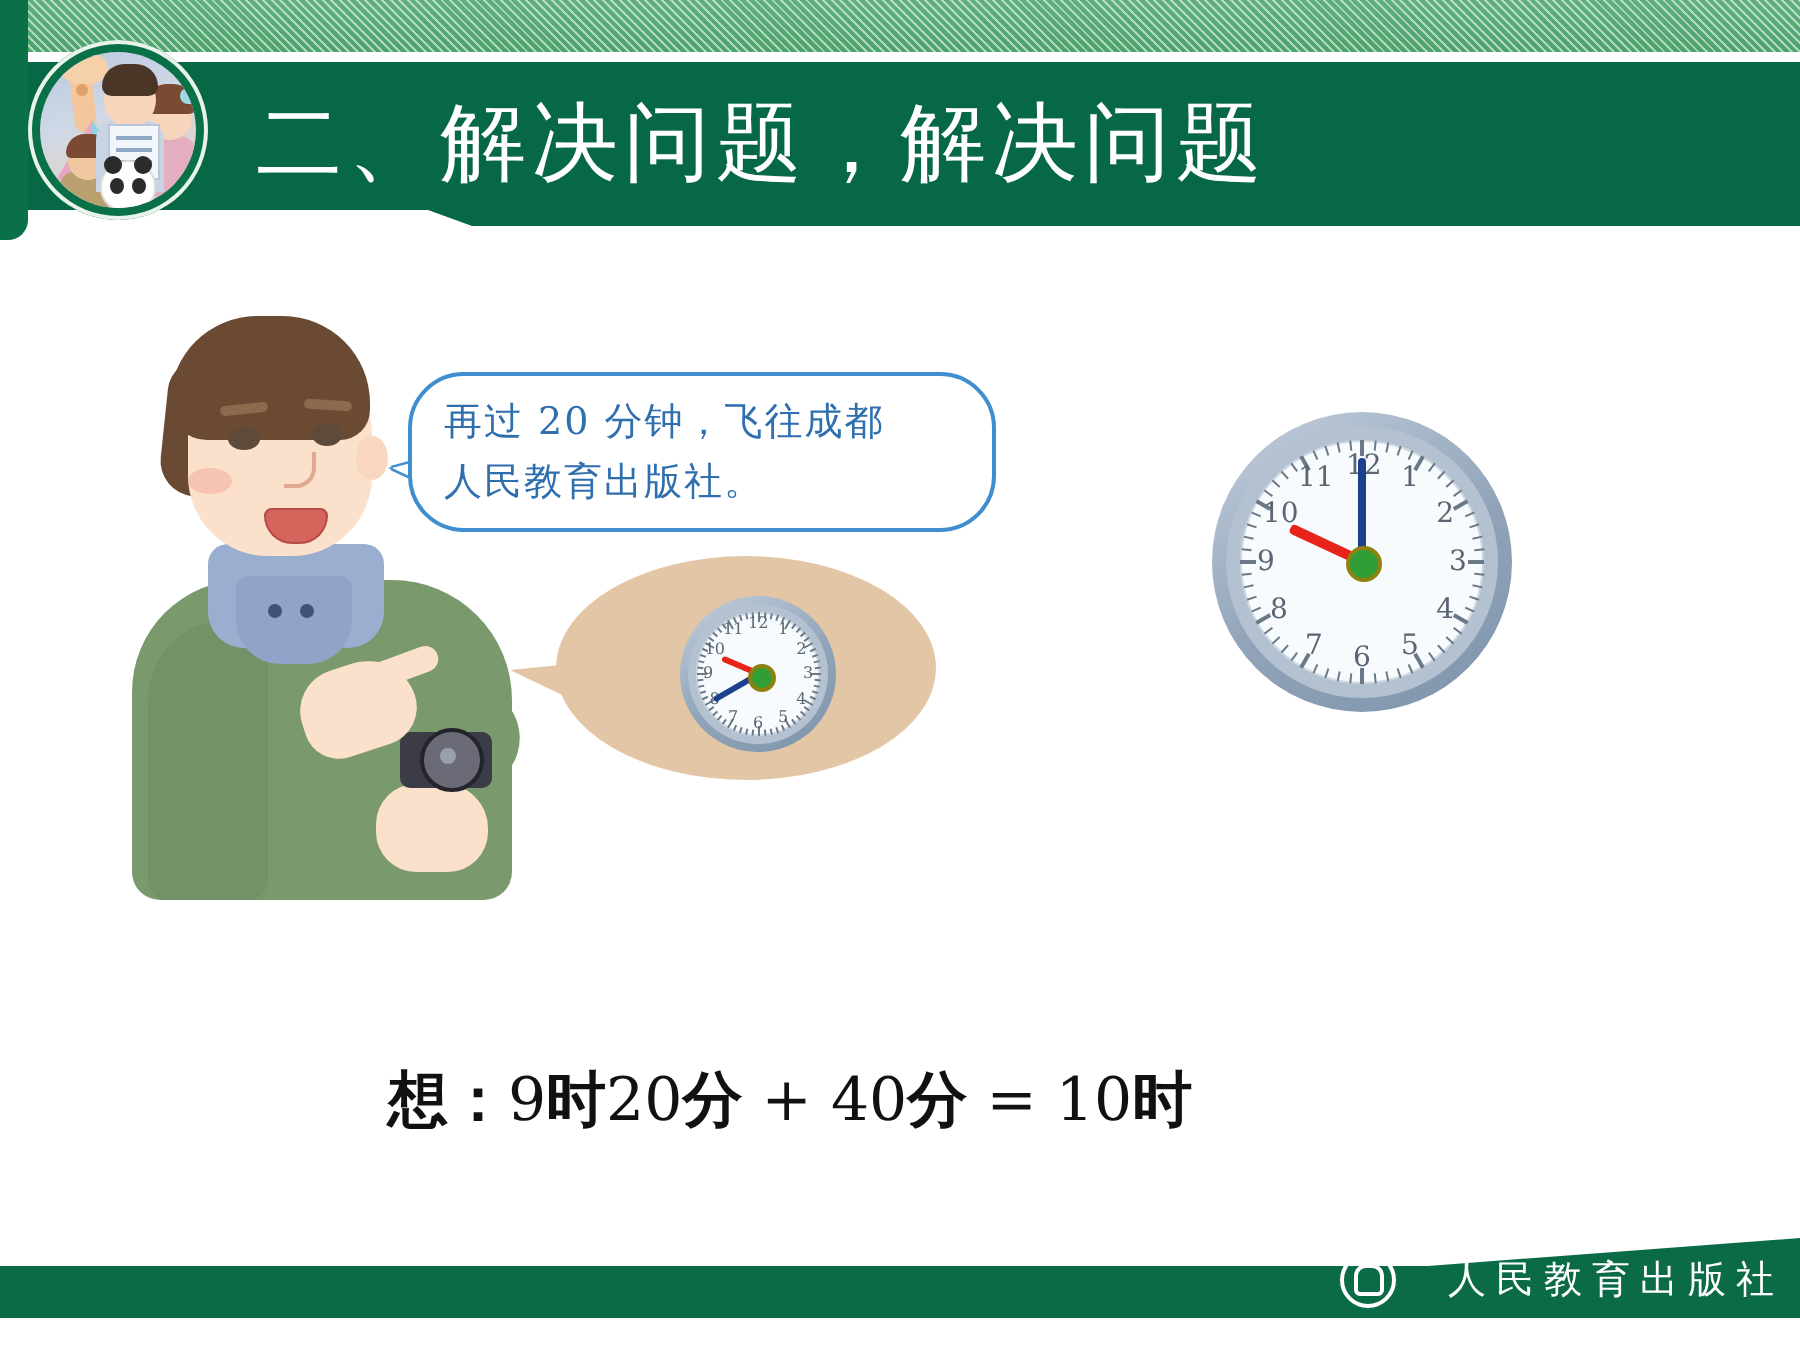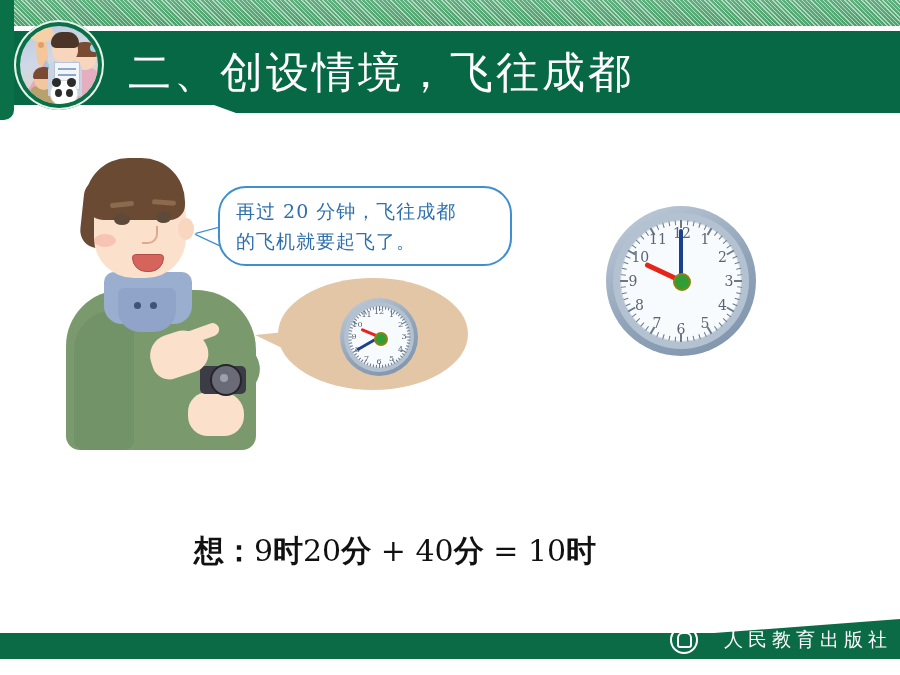--- a/index.html
+++ b/index.html
@@ -96,21 +96,21 @@
   .m-arm{position:absolute;left:92px;top:196px;width:108px;height:52px;background:#7a9a6e;border-radius:30px;transform:rotate(-6deg);}
   .m-hand1{position:absolute;left:90px;top:182px;width:58px;height:44px;background:#fbe0cc;border-radius:22px 26px 20px 18px;transform:rotate(-18deg);}
   .m-finger{position:absolute;left:118px;top:178px;width:42px;height:13px;background:#fbe0cc;border-radius:7px;transform:rotate(-20deg);}
   .m-hand2{position:absolute;left:128px;top:242px;width:56px;height:44px;background:#fbe0cc;border-radius:20px 22px 20px 20px;}
   .m-watchband{position:absolute;left:140px;top:216px;width:46px;height:28px;background:#3c3c46;border-radius:5px;}
   .m-watchface{position:absolute;left:150px;top:214px;width:28px;height:28px;background:#6b6b78;border-radius:50%;border:2px solid #24242c;}
   .m-watchdot{position:absolute;left:160px;top:224px;width:8px;height:8px;background:#9aa0ad;border-radius:50%;}
 
   
   .bubble{
-    position:absolute;left:218px;top:186px;width:290px;height:76px;
+    position:absolute;left:204px;top:186px;width:290px;height:76px;
     border:2px solid #3f8fd0;border-radius:28px;background:#ffffff;
   }
   .bubble-tail{
     position:absolute;left:196px;top:226px;width:0;height:0;
     border-top:8px solid transparent;border-bottom:14px solid transparent;
     border-right:30px solid #ffffff;
     filter:drop-shadow(-1px 1px 0 #3f8fd0) drop-shadow(-1px -1px 0 #3f8fd0);
   }
   .bubble-text{
     position:absolute;left:16px;top:8px;width:262px;
@@ -233,21 +233,21 @@
       </div>
       <div class="lg-panda">
         <span class="lg-panda-ear" style="left:1px"></span>
         <span class="lg-panda-ear" style="right:1px"></span>
         <span class="lg-panda-eye" style="left:4px"></span>
         <span class="lg-panda-eye" style="right:4px"></span>
       </div>
     </div>
   </div>
 
-  <div class="hdr-title">二、创设情境，飞往成都</div>
+  <div class="hdr-title">二、解决问题，解决问题</div>
 
   <div class="man">
     <div class="m-body"></div>
     <div class="m-body-sh"></div>
     <div class="m-collar"></div>
     <div class="m-collar2"></div>
     <div class="m-btn1"></div>
     <div class="m-btn2"></div>
     <div class="m-hair2"></div>
     <div class="m-face"></div>
@@ -266,21 +266,21 @@
     <div class="m-watchface"></div>
     <div class="m-watchdot"></div>
     <div class="m-hand1"></div>
     <div class="m-finger"></div>
   </div>
 
   <div class="bubble-tail"></div>
   <div class="bubble">
     <div class="bubble-text">
       <div>再过 20 分钟，飞往成都</div>
-      <div>的飞机就要起飞了。</div>
+      <div>人民教育出版社。</div>
     </div>
   </div>
 
   <div class="callout-tail"></div>
   <div class="callout"></div>
 
   <div class="clock" id="clock-small">
     <div class="clk-rim"></div>
     <div class="clk-rim2"></div>
     <div class="clk-face"></div>

